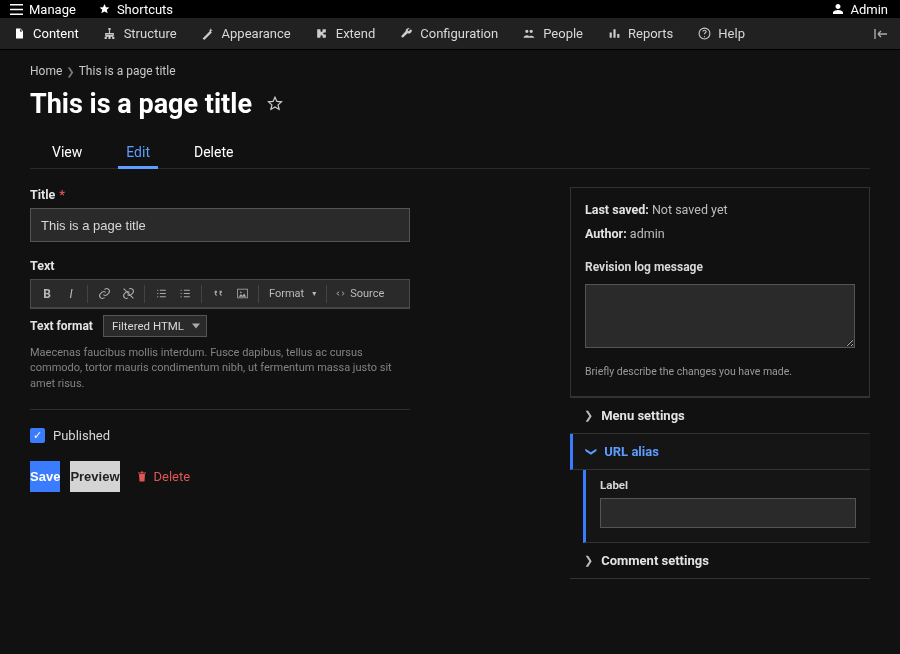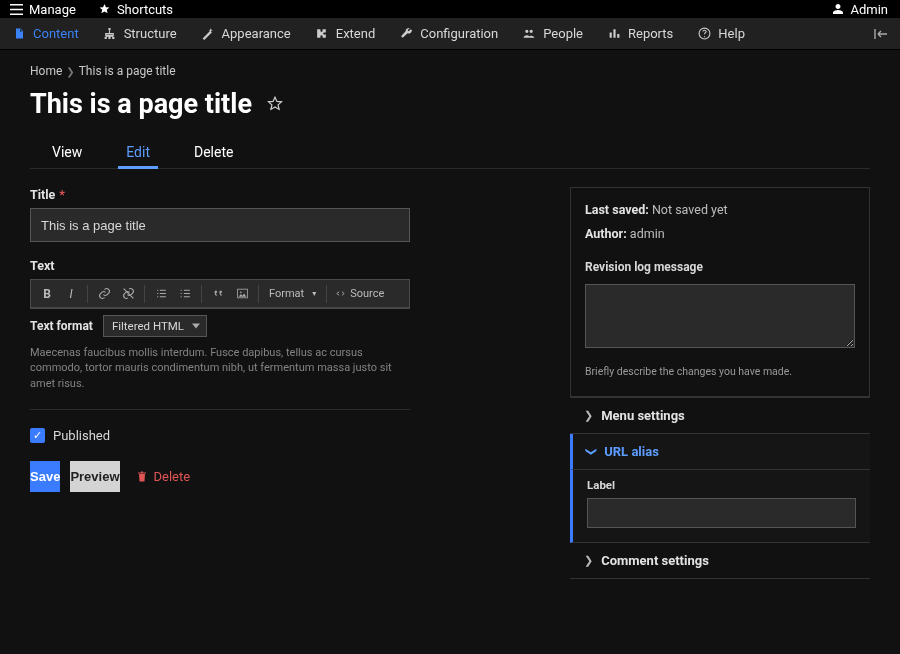--- a/index.html
+++ b/index.html
@@ -15,21 +15,21 @@
   
   .topbar { display: flex; background: #000; height: 18px; align-items: center; }
   .topbar .hamb { display:inline-flex; align-items:center; padding:0 10px; height:100%; gap:6px; color:#fff; cursor:pointer; }
   .topbar .hamb .icon { font-size:13px; }
   .topbar .shortcuts { display:inline-flex; align-items:center; gap:6px; padding:0 12px; height:100%; color:#fff; cursor:pointer; }
   .topbar .spacer { flex:1; }
   .topbar .user { display:inline-flex; align-items:center; gap:6px; padding:0 12px; height:100%; color:#fff; cursor:pointer; }
   
   .admin-menu { display:flex; background:#212121; height:32px; align-items:center; border-bottom:1px solid #000; }
   .admin-menu .item { display:inline-flex; align-items:center; gap:7px; padding:0 12px; height:100%; color:#d8d8d8; cursor:pointer; font-size:13px; }
-  .admin-menu .item.active { color:#3b82f6; }
+  .admin-menu .item.active { color:#ffffff; }
   .admin-menu .item .ic { width:14px; height:14px; display:inline-flex; align-items:center; justify-content:center; }
   .admin-menu .spacer { flex:1; }
   .admin-menu .indent { padding:0 12px; color:#9a9a9a; cursor:pointer; }
   
   .region { padding: 14px 30px 0 30px; }
   .breadcrumb { font-size:12px; color:#c8c8c8; display:flex; gap:4px; align-items:center; }
   .breadcrumb .sep { color:#777; font-size:10px; }
   .title-row { display:flex; align-items:center; gap:14px; margin-top:10px; }
   h1 { font-size:27px; font-weight:700; color:#fff; }
   .star-outline { width:18px; height:18px; display:inline-block; color:#cfcfcf; cursor:pointer; }
@@ -75,21 +75,21 @@
   .rev-label { font-size:12px; font-weight:700; margin:10px 0 6px; }
   .rev-area { width:100%; height:64px; background:#2a2a2a; border:1px solid #555; }
   .rev-desc { font-size:10.5px; color:#9a9a9a; margin-top:6px; }
   .accordion { border-top:1px solid #333; }
   .acc-item { padding:10px 14px; display:flex; align-items:center; gap:8px; cursor:pointer; border-bottom:1px solid #333; }
   .acc-item .chev { font-size:11px; color:#bbb; }
   .acc-item .tt { font-size:13px; font-weight:700; color:#e3e3e3;text-align:center; }
   .acc-item.open { border-left:3px solid #3b7cff; background:#151515; }
   .acc-item.open .chev { color:#5c9dff; }
   .acc-item.open .tt { color:#5c9dff; }
-  .acc-body { padding: 8px 14px 14px 14px; border-bottom:1px solid #333; border-left:3px solid #3b7cff; background:#151515; }
+  .acc-body { padding: 8px 14px 14px 14px; border-bottom:1px solid #333; border-left:3px solid #3b7cff; background:#151515;margin-left:13px; }
   .url-label { font-size:11.5px; font-weight:700; margin-bottom:6px; }
   .url-input { width:100%; height:30px; background:#2a2a2a; border:1px solid #555; }
   .url-desc { font-size:10.5px; color:#9a9a9a; margin-top:6px; line-height:1.4; }
   svg { display:block; }
 </style>
 </head>
 <body>
 
 <div class="topbar">
   <div class="hamb">

